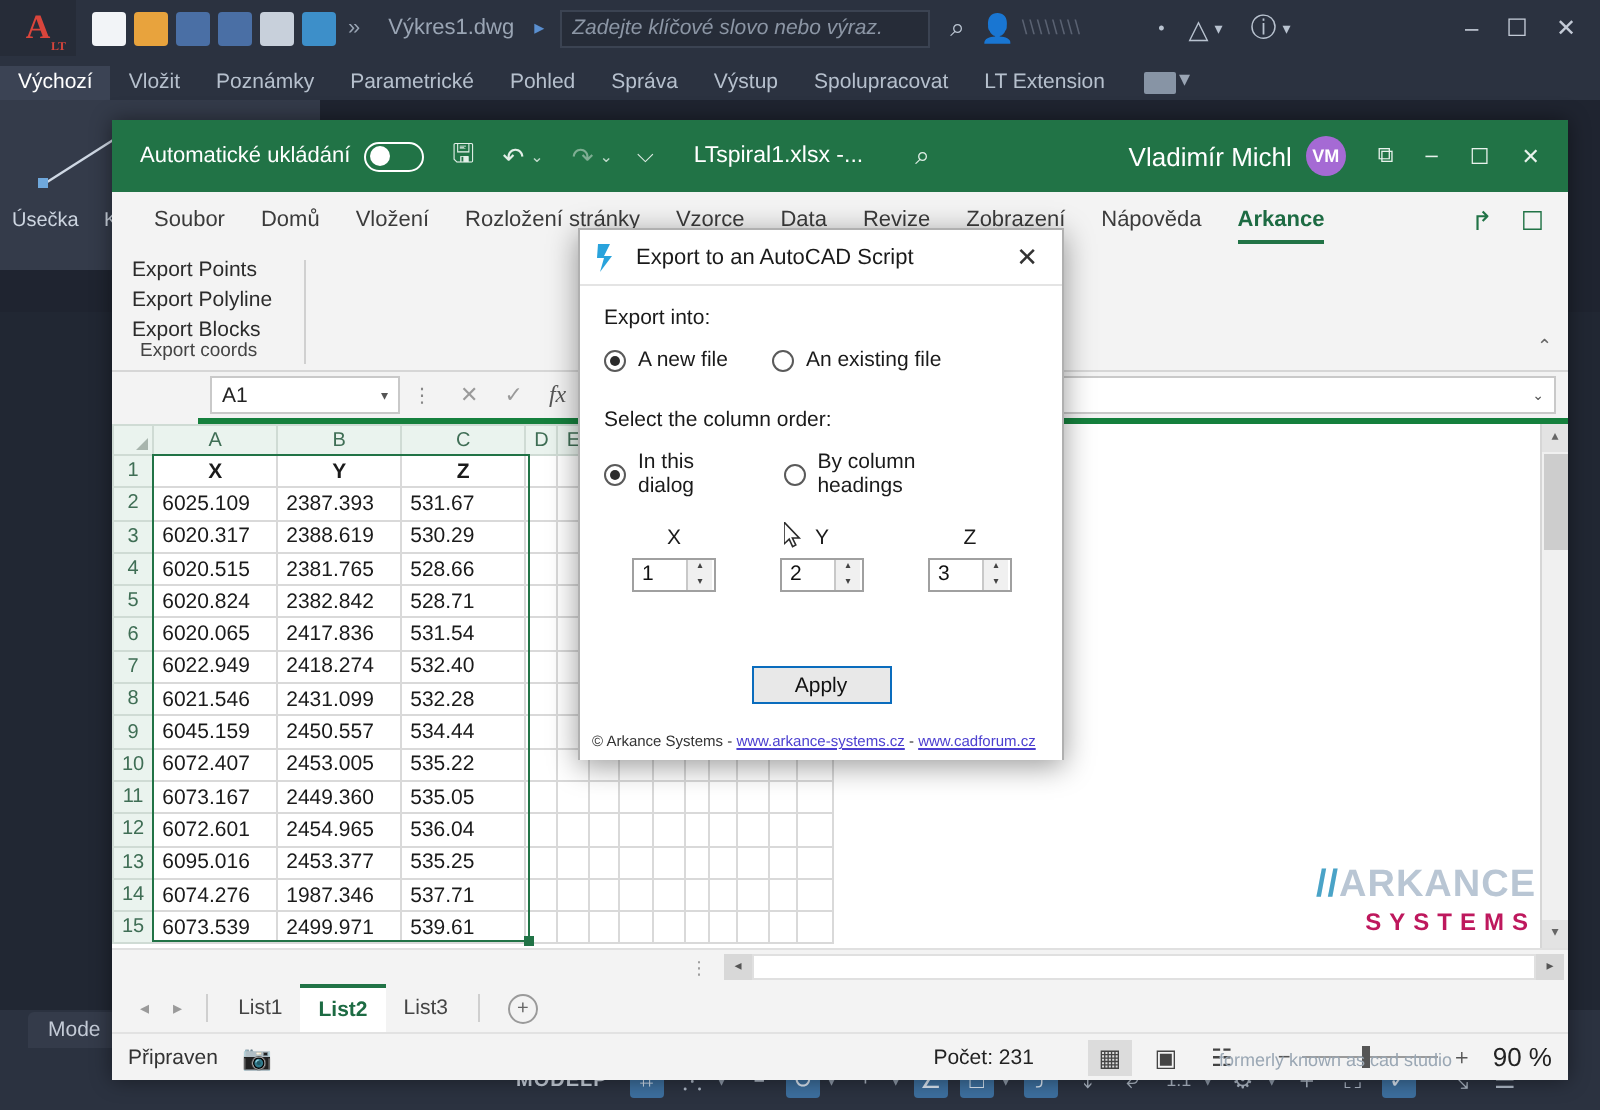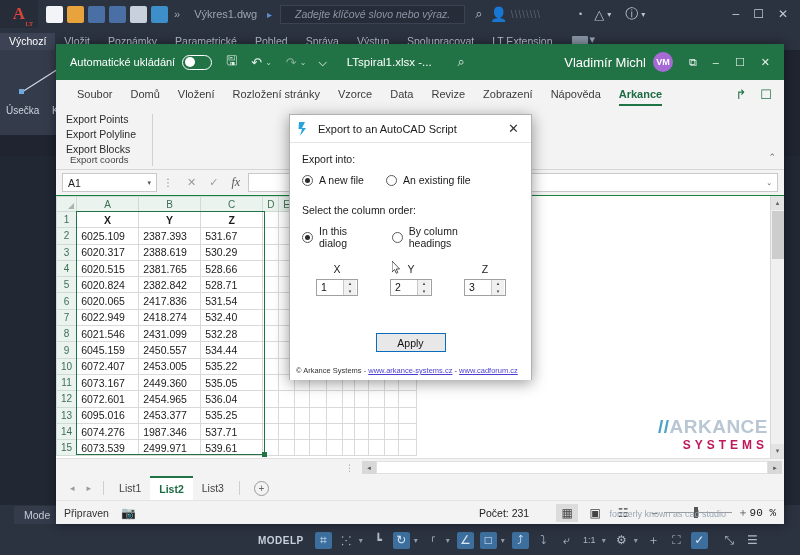--- a/index.html
+++ b/index.html
@@ -31,21 +31,21 @@
   .qicon.open { background:#e8a33d; }
   .qicon.save { background:#4a6fa5; }
   .qicon.saveas { background:#4a6fa5; }
   .qicon.plot { background:#c8d0db; }
   .qicon.export { background:#3d8fc9; }
   .qchev { color:#9aa5b4; font-size:11px; margin-left:2px; }
   .acad-docname { color:#9aa5b4; font-size:11px; margin-left:14px; }
   .acad-arrow { color:#5a8fd0; font-size:10px; margin-left:10px; }
   .acad-search {
     margin-left:8px; width:185px; height:19px; background:#262c38;
-    border:1px solid #3b4352; display:flex; align-items:center; padding:0 5px;justify-content:center;
+    border:1px solid #3b4352; display:flex; align-items:center; padding:0 5px;
   }
   .acad-search span { color:#8c96a5; font-size:10.5px; font-style:italic; }
   .ti { margin-left:10px; color:#b9c3d0; font-size:13px; display:flex; align-items:center; }
   .acad-user { color:#5b9bd5; font-size:14px; margin-left:8px; }
   .acad-userdots { color:#5a6272; font-size:10px; margin-left:3px; letter-spacing:1px; }
   .acad-wbtns { margin-left:auto; display:flex; align-items:center; gap:14px; padding-right:12px; }
   .acad-wbtns span { color:#c3cad6; font-size:12px; }
 
   .acad-ribbon {
     position:absolute; left:0; top:28px; width:800px; height:22px;
@@ -91,21 +91,21 @@
   .sb-icon {
     width:17px; height:17px; margin:0 3px; display:inline-flex;
     align-items:center; justify-content:center; color:#aeb8c6; font-size:12px;
     border-radius:2px;
   }
   .sb-icon.on { background:#3d6f9e; color:#dbe6f2; }
   .sb-dd { color:#8e99a8; font-size:8px; margin-left:1px; margin-right:4px; }
 
   
   .xl {
-    position:absolute; left:56px; top:44px; width:728px; height:480px;
+    position:absolute; left:56px; top:60px; width:728px; height:480px;
     background:#f3f3f3; box-shadow:0 0 10px rgba(0,0,0,.45);
   }
   .xl-title {
     height:36px; background:#217346; display:flex; align-items:center; color:#fff;
     position:relative; overflow:hidden;
   }
   .xl-title .autosave { font-size:11px; margin-left:14px; }
   .toggle {
     width:30px; height:15px; border-radius:8px; border:1.5px solid #ffffff;
     margin-left:7px; position:relative; display:inline-block; vertical-align:middle;
@@ -143,21 +143,21 @@
   .xl-ribbon {
     height:62px; background:#f3f3f3; position:relative; border-bottom:1px solid #d6d6d6;
   }
   .rb-item { position:absolute; left:10px; font-size:10.5px; color:#2b2b2b; }
   .rb-sep { position:absolute; left:96px; top:6px; width:1px; height:52px; background:#d0d0d0; }
   .rb-grouplbl { position:absolute; left:14px; top:46px; font-size:9.5px; color:#444; }
   .rb-collapse { position:absolute; right:8px; top:44px; font-size:9px; color:#666; }
 
   .xl-formula {
     height:26px; background:#f3f3f3; display:flex; align-items:center;
-    border-bottom:1px solid #15803d; padding:0 6px;
+    border-bottom:3px solid #15803d; padding:0 6px;margin-left:43px;
   }
   .namebox {
     width:95px; height:19px; background:#fff; border:1px solid #c9c9c9;
     display:flex; align-items:center; padding:0 5px; font-size:10.5px; color:#222;
   }
   .namebox .cv { margin-left:auto; font-size:7px; color:#555; }
   .fdots { color:#888; font-size:10px; margin:0 6px; letter-spacing:0; }
   .fbtns { display:flex; align-items:center; gap:13px; padding:0 8px; color:#9a9a9a; font-size:11px; }
   .fbtns .fx { font-style:italic; font-family:"Liberation Serif", serif; color:#555; font-size:12px; }
   .fbar {
@@ -241,21 +241,21 @@
   .xs-view {
     width:22px; height:18px; display:flex; align-items:center; justify-content:center;
     font-size:12px; color:#444; margin:0 3px;
   }
   .xs-view.sel { background:#dcdcdc; }
   .xs-zoomwrap { display:flex; align-items:center; margin-left:14px; gap:6px; }
   .xs-minus { font-size:11px; color:#555; }
   .xs-track { width:68px; height:1px; background:#9a9a9a; position:relative; }
   .xs-knob { position:absolute; left:30px; top:-5px; width:4px; height:11px; background:#555; }
   .xs-plus { font-size:11px; color:#555; }
-  .xs-zoom { font-size:11px; color:#222; margin-left:1px;font-family:Liberation Mono, monospace; }
+  .xs-zoom { font-size:13px; color:#222; margin-left:10px; }
   .xs-ghost {
     position:absolute; right:58px; bottom:5px; font-size:9px; color:#9aa7b4;
     pointer-events:none; white-space:nowrap;
   }
 
   
   .dlg {
     position:absolute; left:289px; top:114px; width:243px; height:266px;
     background:#f0f0f0; border:1px solid #b0b0b0; box-shadow:0 3px 14px rgba(0,0,0,.4);
     z-index:50;

